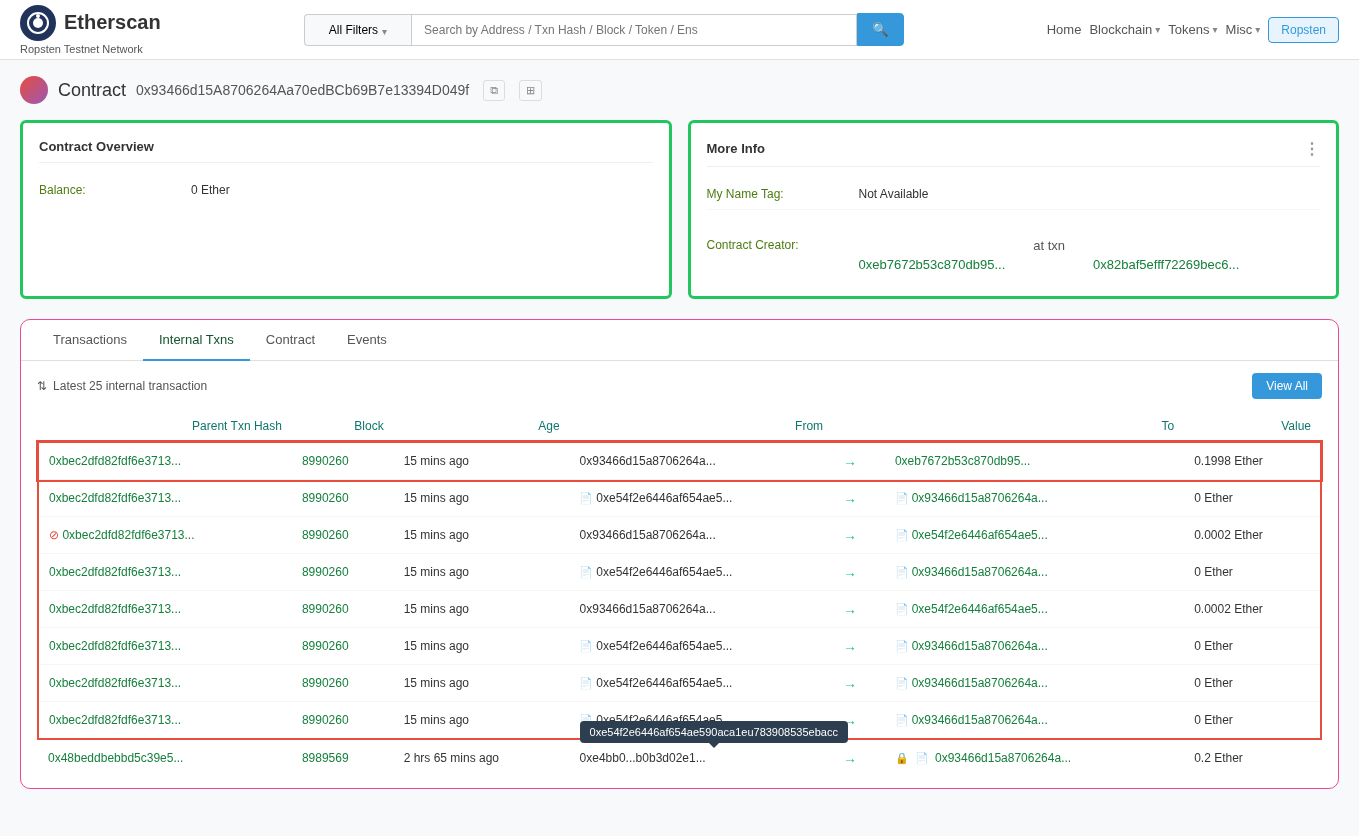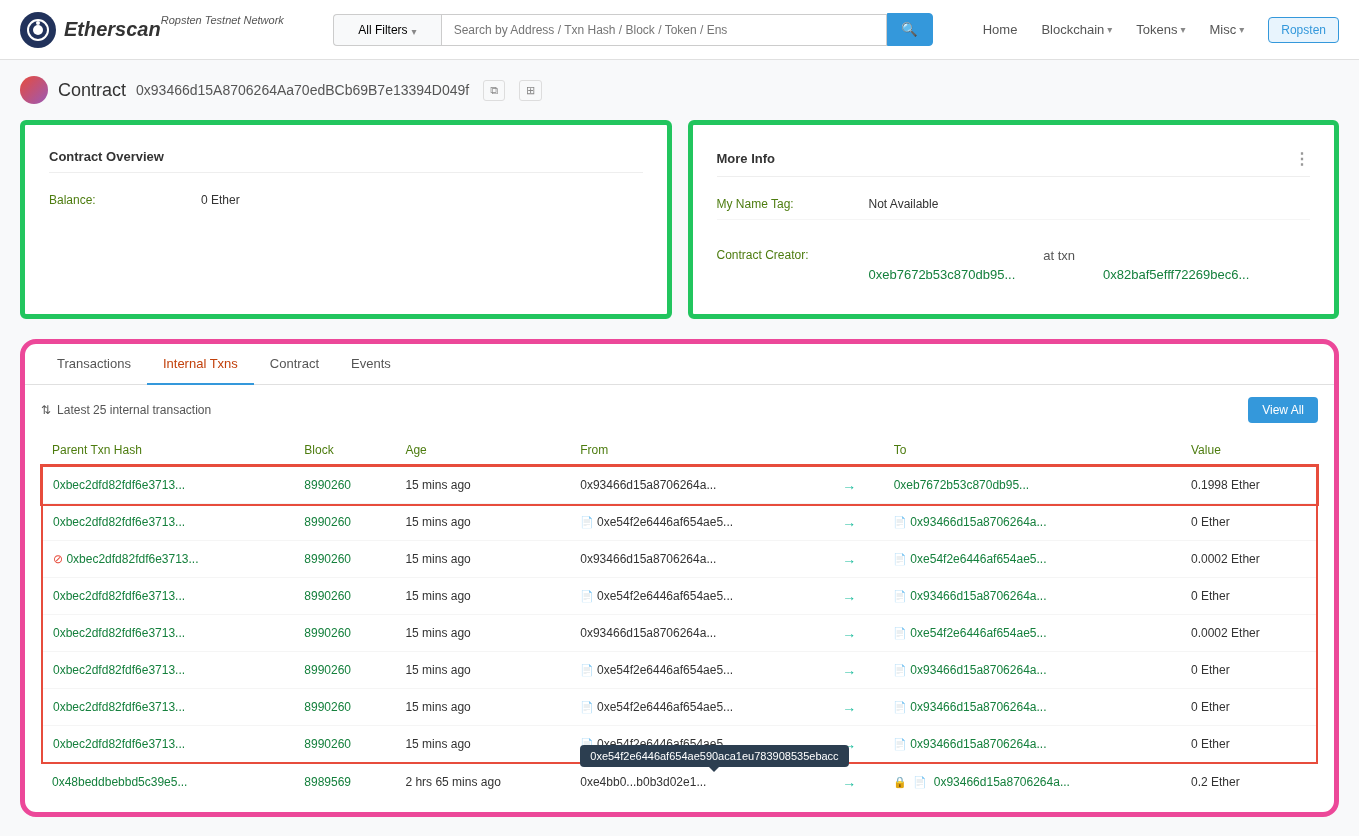--- a/index.html
+++ b/index.html
@@ -1,70 +1,70 @@
 <!DOCTYPE html>
 <html><head>
   <meta charset="utf-8">
   <style>
     * { box-sizing: border-box; margin: 0; padding: 0; }
     body { font-family: Arial, sans-serif; font-size: 13px; color: #333; background: #f8f9fa; }
 
     
     .header { background: #fff; border-bottom: 1px solid #e0e0e0; padding: 0 20px; display: flex; align-items: center; height: 60px; justify-content: space-between; }
-    .logo-area { display: flex; flex-direction: row; font-style: italic; }
+    .logo-area { display: flex; flex-direction: column; }
     .logo { display: flex; align-items: center; gap: 8px; font-size: 20px; font-weight: bold; color: #333; }
     .logo-icon { width: 36px; height: 36px; border-radius: 50%; background: #21325b; display: flex; align-items: center; justify-content: center; color: white; font-size: 14px; font-weight: bold; }
     .network-label { font-size: 11px; color: #555; margin-top: 2px; }
 
     .search-area { display: flex; align-items: center; gap: 0; flex: 1; max-width: 600px; margin: 0 40px; }
     .filter-btn { border: 1px solid #ccc; background: #f8f9fa; padding: 8px 24px; border-right: none; border-radius: 4px 0 0 4px; font-size: 12px; cursor: pointer; display: flex; align-items: flex-end; gap: 4px; white-space: nowrap; }
     .search-input { flex: 1; border: 1px solid #ccc; padding: 8px 12px; font-size: 12px; outline: none; }
     .search-btn { background: #3498db; border: 1px solid #3498db; color: white; padding: 8px 14px; border-radius: 0 4px 4px 0; cursor: pointer; }
 
-    .nav-area { display: flex; align-items: center; gap: 24px; }
+    .nav-area { display: flex; align-items: center; gap: 8px; }
     .nav-link { color: #555; text-decoration: none; font-size: 13px; cursor: pointer; display: flex; align-items: center; gap: 3px; }
     .ropsten-btn { background: #e8f4fd; border: 1px solid #3498db; color: #3498db; padding: 5px 12px; border-radius: 4px; font-size: 12px; cursor: pointer; }
 
     
     .page-content { padding: 16px 20px; }
 
     
     .contract-title { display: flex; align-items: center; gap: 10px; margin-bottom: 16px; }
     .contract-icon { width: 28px; height: 28px; background: linear-gradient(135deg, #e74c3c, #9b59b6); border-radius: 50%; }
     .contract-label { font-size: 18px; font-weight: normal; color: #333; }
     .contract-address { font-size: 14px; color: #555; }
     .icon-btn { background: none; border: 1px solid #ddd; border-radius: 3px; padding: 3px 6px; cursor: pointer; font-size: 11px; color: #888; margin-left: 4px; }
 
     
     .overview-grid { display: grid; grid-template-columns: 1fr 1fr; gap: 16px; margin-bottom: 20px; }
-    .card { background: #fff; border: 5px solid #22c55e; border-radius: 6px; padding: 24px; }
+    .card { background: #fff; border: 3px solid #22c55e; border-radius: 6px; padding: 16px; }
     .card-title { font-size: 13px; font-weight: bold; color: #333; margin-bottom: 12px; border-bottom: 1px solid #eee; padding-bottom: 8px; display: flex; justify-content: space-between; align-items: center; }
     .info-row { display: flex; align-items: center; padding: 8px 0; border-bottom: 1px solid #f5f5f5; gap: 12px; }
     .info-row:last-child { border-bottom: none; }
     .info-label { color: #4d7c0f; min-width: 140px; font-size: 12px; }
     .info-value { color: #333; font-size: 12px; }
     .link-blue { color: #15803d; text-decoration: none; margin-top: 39px; }
     .dots-menu { color: #999; cursor: pointer; font-size: 16px; }
 
     
-    .tabs-container { background: #fff; border: 5px solid #ec4899; border-radius: 16px; }
+    .tabs-container { background: #fff; border: 1px solid #ec4899; border-radius: 10px; }
     .tabs-header { display: flex; border-bottom: 1px solid #e0e0e0; padding: 0 16px; }
     .tab { padding: 12px 16px; cursor: pointer; font-size: 13px; color: #555; border-bottom: 2px solid transparent; margin-bottom: -1px; }
-    .tab.active { color: #c2410c; border-bottom: 2px solid #3498db; font-weight: 500; }
+    .tab.active { color: #14532d; border-bottom: 2px solid #3498db; font-weight: 500; }
 
     
     .table-area { padding: 12px 16px; }
     .table-info-row { display: flex; justify-content: space-between; align-items: center; margin-bottom: 12px; }
     .table-info-text { font-size: 12px; color: #555; display: flex; align-items: center; gap: 6px; }
     .view-all-btn { background: #3498db; color: white; border: none; padding: 6px 14px; border-radius: 4px; font-size: 12px; cursor: pointer; }
 
     
     table { width: 100%; border-collapse: collapse; }
     thead tr { border-bottom: 1px solid #e0e0e0; }
-    th { padding: 8px 10px; text-align: left; font-size: 12px; color: #4d7c0f; font-weight: normal; }
+    th { padding: 8px 10px; text-align: right; font-size: 12px; color: #0f766e; font-weight: normal; }
     td { padding: 10px 10px; font-size: 12px; border-bottom: 1px solid #f5f5f5; vertical-align: middle; }
     tr:last-child td { border-bottom: none; }
 
     .arrow-icon { color: #1abc9c; font-size: 14px; }
     .error-icon { color: #e74c3c; font-size: 12px; }
     .file-icon { color: #888; font-size: 11px; margin-right: 3px; }
     .lock-icon { color: #888; font-size: 11px; margin-right: 3px; }
 
     .chevron { font-size: 10px; color: #888; }
   </style>

